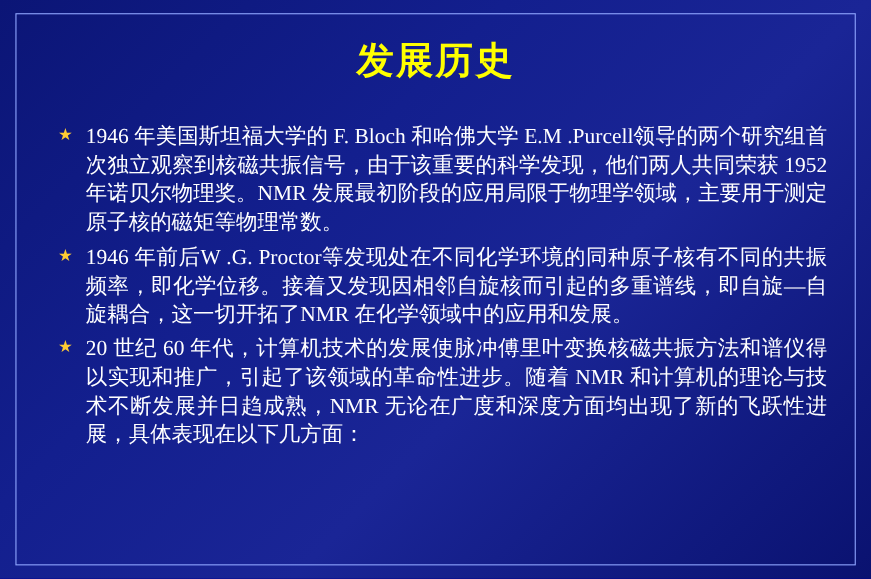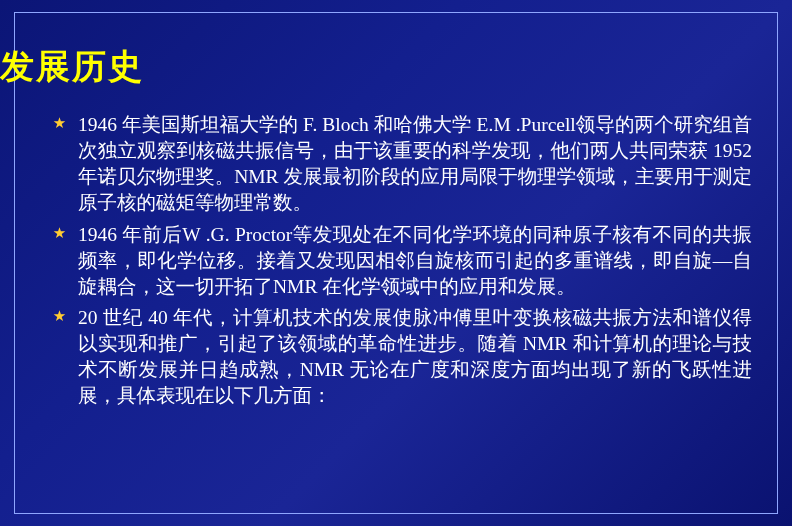--- a/index.html
+++ b/index.html
@@ -27,22 +27,23 @@
     top: 12px;
     right: 14px;
     bottom: 12px;
     border: 1px solid #8fa6ff;
     box-sizing: border-box;
     pointer-events: none;
   }
   .title {
     position: absolute;
     left: 0;
-    top: 44px;
+    top: 32px;
     width: 792px;
+    text-align: center;
     color: #ffff00;
     font-size: 34px;
     font-weight: bold;
     letter-spacing: 2px;
     font-family: "DejaVu Sans", sans-serif;
   }
   .body {
     position: absolute;
     left: 52px;
     top: 112px;
@@ -89,17 +90,17 @@
       <span class="bullet-text">1946 年美国斯坦福大学的 F. Bloch 和哈佛大学 E.M .Purcell领导的两个研究组首次独立观察到核磁共振信号，由于该重要的科学发现，他们两人共同荣获 1952 年诺贝尔物理奖。NMR 发展最初阶段的应用局限于物理学领域，主要用于测定原子核的磁矩等物理常数。</span>
     </div>
 
     <div class="bullet">
       <span class="star">★</span>
       <span class="bullet-text">1946 年前后W .G. Proctor等发现处在不同化学环境的同种原子核有不同的共振频率，即化学位移。接着又发现因相邻自旋核而引起的多重谱线，即自旋—自旋耦合，这一切开拓了NMR 在化学领域中的应用和发展。</span>
     </div>
 
     <div class="bullet">
       <span class="star">★</span>
-      <span class="bullet-text">20 世纪 40 年代，计算机技术的发展使脉冲傅里叶变换核磁共振方法和谱仪得以实现和推广，引起了该领域的革命性进步。随着 NMR 和计算机的理论与技术不断发展并日趋成熟，NMR 无论在广度和深度方面均出现了新的飞跃性进展，具体表现在以下几方面：</span>
+      <span class="bullet-text">20 世纪 60 年代，计算机技术的发展使脉冲傅里叶变换核磁共振方法和谱仪得以实现和推广，引起了该领域的革命性进步。随着 NMR 和计算机的理论与技术不断发展并日趋成熟，NMR 无论在广度和深度方面均出现了新的飞跃性进展，具体表现在以下几方面：</span>
     </div>
 
   </div>
 </div>
 
 </body></html>

